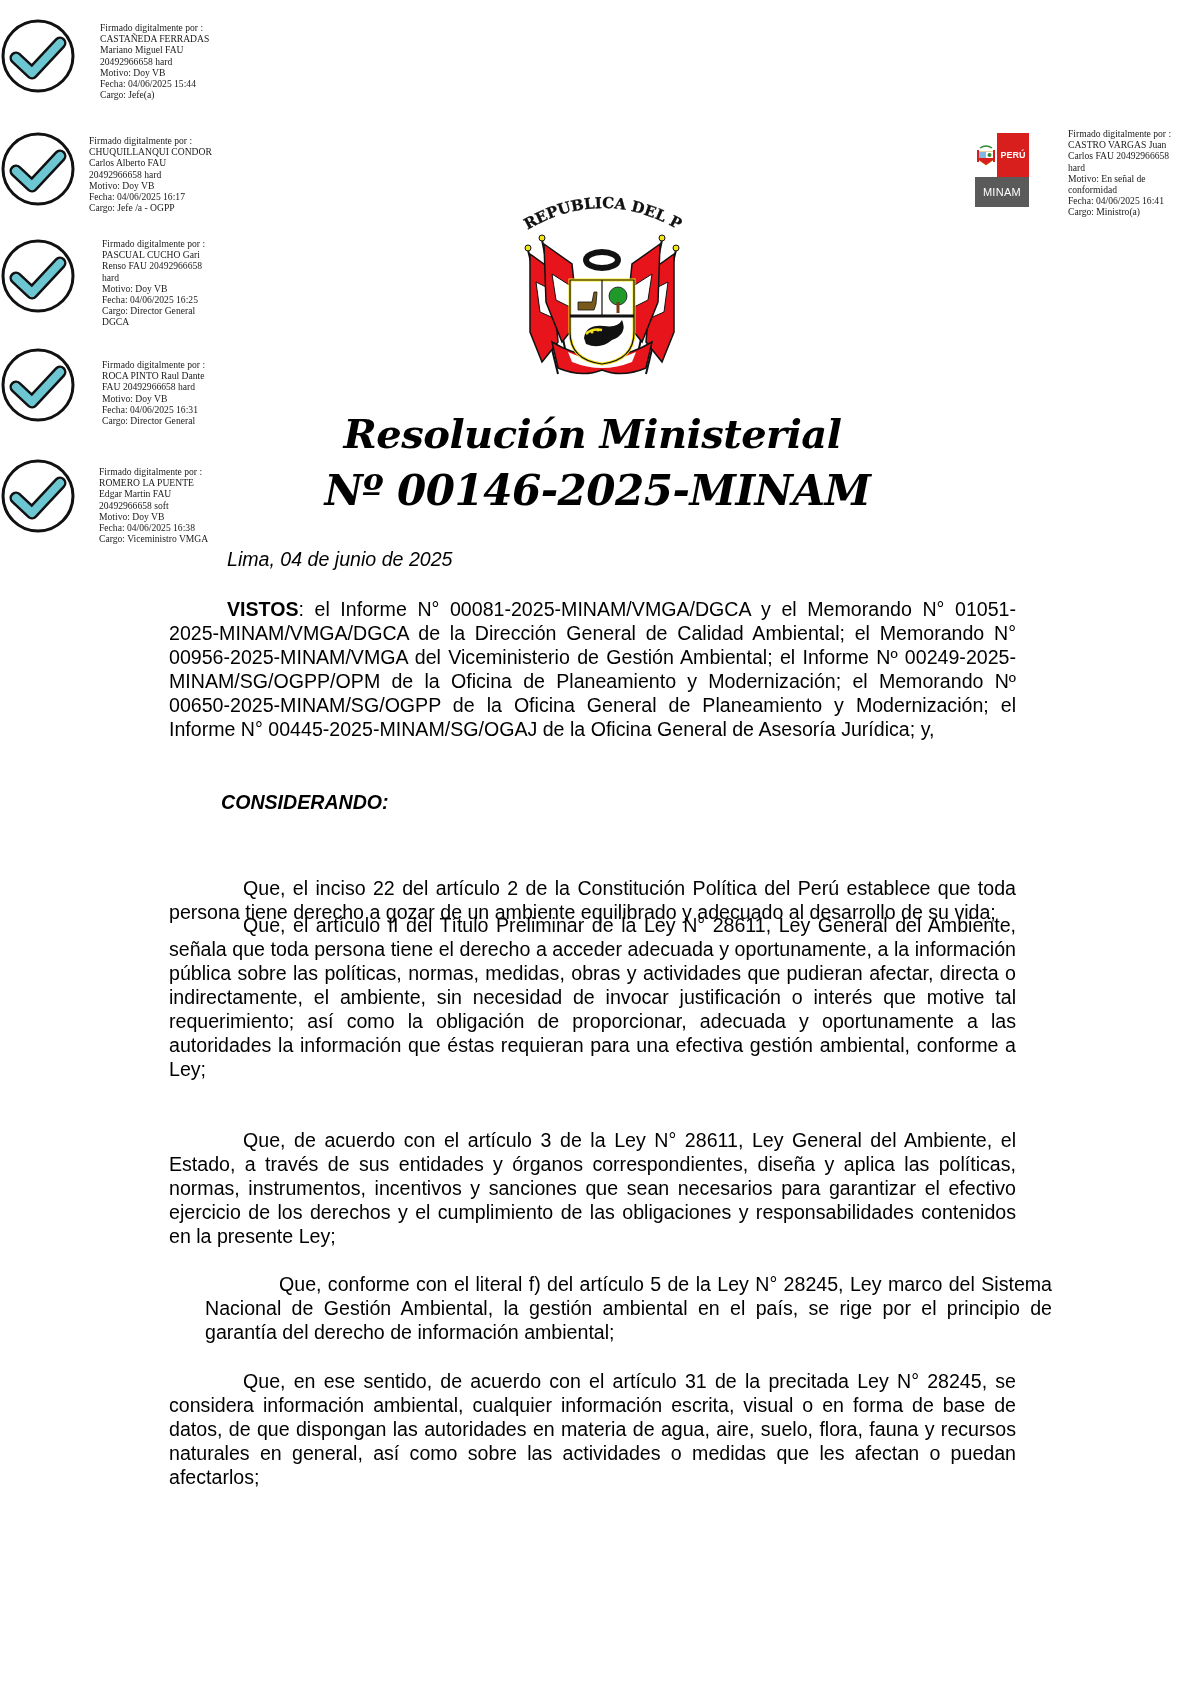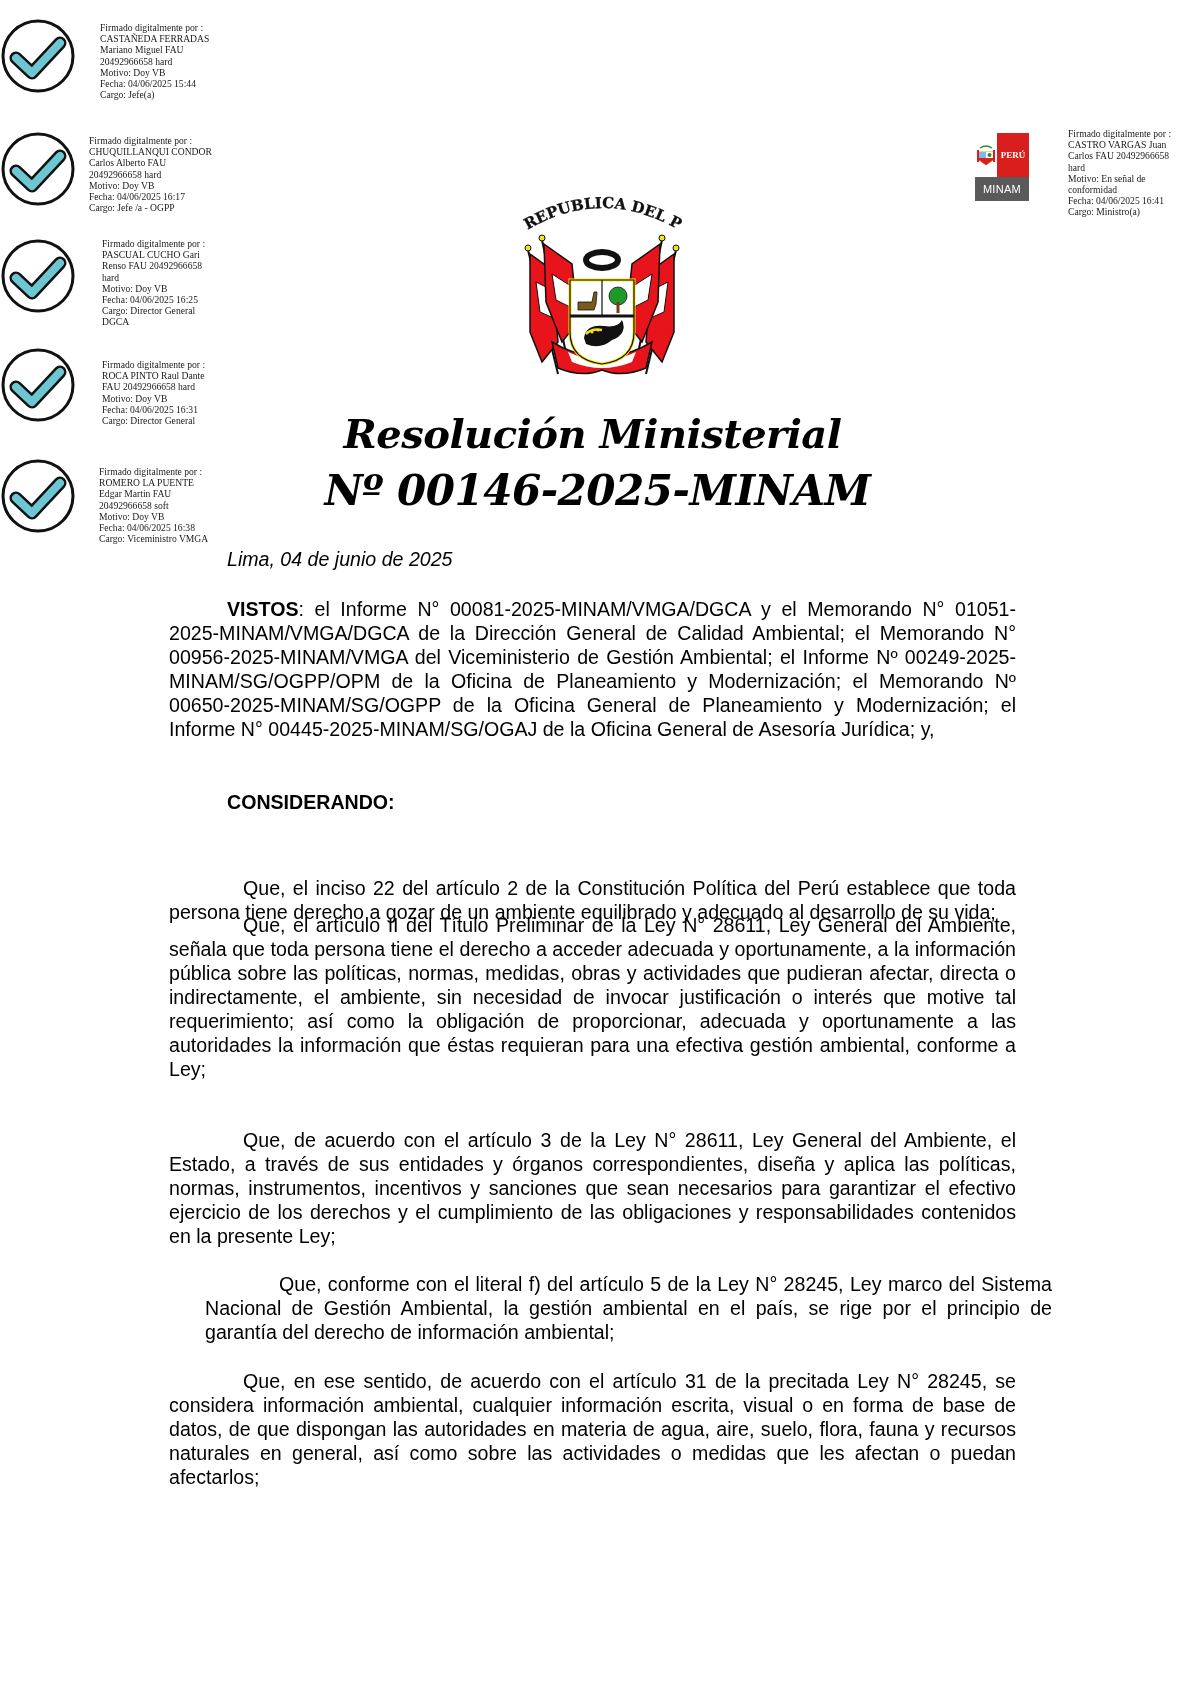--- a/index.html
+++ b/index.html
@@ -3,22 +3,22 @@
 <meta charset="utf-8">
 <style>
   html, body { margin: 0; padding: 0; background: #ffffff; }
   body { width: 1191px; height: 1684px; position: relative; overflow: hidden; font-family: "Liberation Sans", sans-serif; color: #000; }
   .sig { position: absolute; }
   .sig .badge { position: absolute; width: 76px; height: 76px; }
   .sig .txt { position: absolute; font-family: Liberation Serif, serif; font-size: 9.6px; line-height: 11.2px; color: #1a1a1a; white-space: pre-line; width: 122px; }
   .minam { position: absolute; left: 975px; top: 133px; width: 54px; height: 74px; }
   .minam .top { display: flex; height: 44px; }
   .minam .shield { width: 22px; height: 44px; background: #fff; display: flex; align-items: center; justify-content: center; }
-  .minam .peru { width: 32px; height: 44px; background: #d91e1e; color: #fff; font-size: 9px; font-weight: bold; display: flex; align-items: center; justify-content: center; font-family: Liberation Serif, serif; }
-  .minam .name { height: 24px; background: #5a5a5a; color: #fff; font-size: 11px; display: flex; align-items: center; justify-content: center; letter-spacing: 0.3px; }
+  .minam .peru { width: 32px; height: 44px; background: #d91e1e; color: #fff; font-size: 9px; font-weight: bold; display: flex; align-items: center; justify-content: center; }
+  .minam .name { height: 30px; background: #5a5a5a; color: #fff; font-size: 11px; display: flex; align-items: center; justify-content: center; letter-spacing: 0.3px; }
   .coat { position: absolute; left: 512px; top: 192px; width: 180px; height: 188px; }
   .title { position: absolute; left: 0; width: 1191px; text-align: center; font-family: "DejaVu Serif", serif; font-style: italic; font-weight: bold; font-size: 40px; color: #000; letter-spacing: -0.5px; }
   .title.l1 { top: 410px; left: -3px; }
   .title.l2 { top: 466px; left: 2px; font-size: 42px; }
   .body { position: absolute; left: 169px; width: 847px; font-size: 19.6px; line-height: 24px; text-align: justify; }
   .body p { margin: 0; }
   .indent { text-indent: 74px; }
   .indent-sm { text-indent: 58px; }
   .date { position: absolute; left: 227px; top: 548px; font-size: 19.6px; font-style: italic; }
   b { font-weight: bold; margin-top: 32px; }
@@ -180,21 +180,21 @@
 
 <div class="title l1">Resolución Ministerial</div>
 <div class="title l2">Nº 00146-2025-MINAM</div>
 
 <div class="date">Lima, 04 de junio de 2025</div>
 
 <div class="body" style="top:597px;">
   <p class="indent-sm"><b>VISTOS</b><span>: el Informe N° 00081-2025-MINAM/VMGA/DGCA y el Memorando N° 01051-2025-MINAM/VMGA/DGCA de la Dirección General de Calidad Ambiental; el Memorando N° 00956-2025-MINAM/VMGA del Viceministerio de Gestión Ambiental; el Informe Nº 00249-2025-MINAM/SG/OGPP/OPM de la Oficina de Planeamiento y Modernización; el Memorando Nº 00650-2025-MINAM/SG/OGPP de la Oficina General de Planeamiento y Modernización; el Informe N° 00445-2025-MINAM/SG/OGAJ de la Oficina General de Asesoría Jurídica; y,</span></p>
 </div>
 
-<div class="body" style="top:790px;left:227px;width:600px;">
+<div class="body" style="top:790px;left:221px;width:600px;font-style:italic;">
   <b>CONSIDERANDO:</b>
 </div>
 
 <div class="body" style="top:876px;">
   <p class="indent">Que, el inciso 22 del artículo 2 de la Constitución Política del Perú establece que toda persona tiene derecho a gozar de un ambiente equilibrado y adecuado al desarrollo de su vida;</p>
 </div>
 
 <div class="body" style="top:913px;">
   <p class="indent">Que, el artículo II del Título Preliminar de la Ley N° 28611, Ley General del Ambiente, señala que toda persona tiene el derecho a acceder adecuada y oportunamente, a la información pública sobre las políticas, normas, medidas, obras y actividades que pudieran afectar, directa o indirectamente, el ambiente, sin necesidad de invocar justificación o interés que motive tal requerimiento; así como la obligación de proporcionar, adecuada y oportunamente a las autoridades la información que éstas requieran para una efectiva gestión ambiental, conforme a Ley;</p>
 </div>

